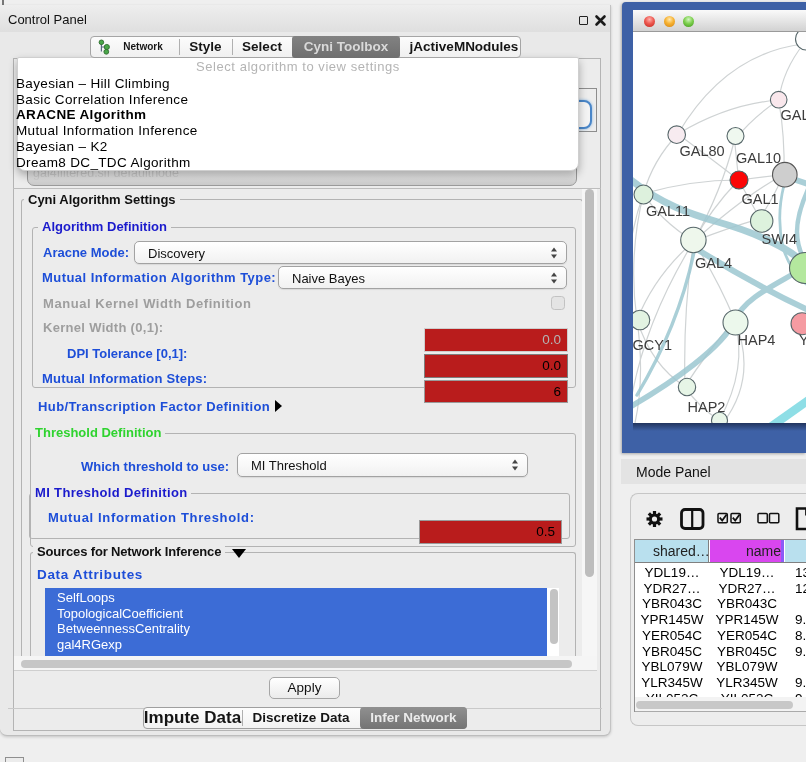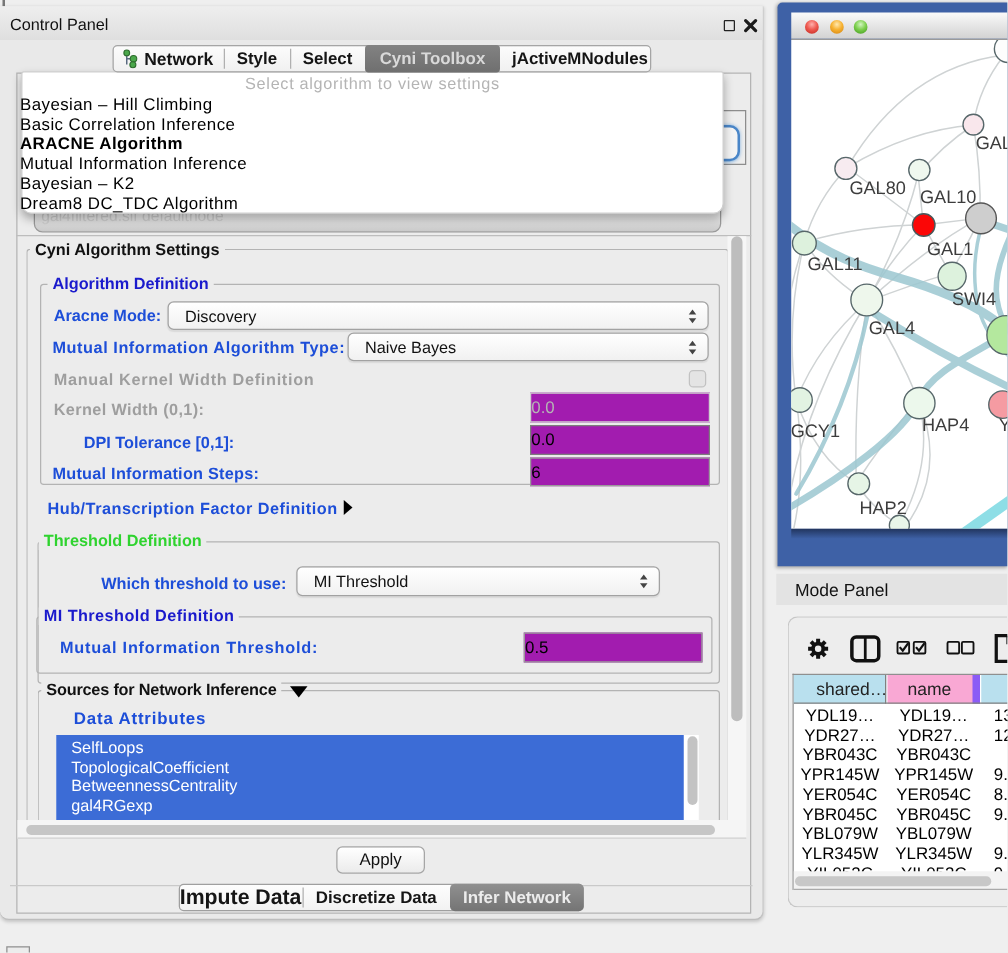--- a/index.html
+++ b/index.html
@@ -6,21 +6,21 @@
   body{width:806px;height:762px;background:#efefef;font-family:"Liberation Sans",sans-serif;overflow:hidden;position:relative;}
   .abs{position:absolute;}
   .grpbox{position:absolute;border:1px solid #b3b3b3;border-radius:3px;}
   .grplbl{position:absolute;background:#ececec;padding:0 4px;font-size:13px;font-weight:bold;line-height:14px;white-space:nowrap;}
   .lbl{position:absolute;font-size:13px;font-weight:bold;color:#1d4ed8;white-space:nowrap;}
   .combo{position:absolute;border:1px solid #a2a2a2;border-radius:5px;background:linear-gradient(#ffffff,#f1f1f1);box-shadow:0 1px 1px rgba(0,0,0,.08);font-size:13px;color:#111;}
   .combo .ctext{position:absolute;left:13px;top:50%;transform:translateY(-50%);white-space:nowrap;}
   .spin{position:absolute;right:8px;top:50%;transform:translateY(-50%);width:7px;height:11px;}
   .spin:before{content:"";position:absolute;left:0;top:0;border-left:3.5px solid transparent;border-right:3.5px solid transparent;border-bottom:4.5px solid #444;}
   .spin:after{content:"";position:absolute;left:0;bottom:0;border-left:3.5px solid transparent;border-right:3.5px solid transparent;border-top:4.5px solid #444;}
-  .fld{position:absolute;background:#a21caf;font-size:13.5px;text-align:left;padding-right:6px;box-sizing:border-box;}
+  .fld{position:absolute;background:#b91c1c;font-size:13.5px;text-align:right;padding-right:6px;box-sizing:border-box;margin-top:14px;}
 </style>
 </head>
 <body>
 
 <div class="abs" style="left:2px;top:0;width:2px;height:9px;background:#777;"></div>
 
 <div class="abs" style="left:0;top:5px;width:610px;height:730px;background:#e9e9e9;border-right:1px solid #c3c3c3;border-bottom:1px solid #bdbdbd;border-radius:0 0 7px 7px;box-shadow:0 1px 3px rgba(0,0,0,.18);"></div>
 
 <div class="abs" style="left:0;top:5px;width:610px;height:27px;background:linear-gradient(#eeeeee,#dfdfdf);"></div>
 <div class="abs" style="left:8px;top:12px;font-size:13px;color:#111;">Control Panel</div>
@@ -84,21 +84,21 @@
   </div>
 
 <div class="grpbox" style="left:29px;top:493px;width:539px;height:44px;"></div>
 <div class="grplbl" style="left:31px;top:486px;color:#1a1acc;letter-spacing:0.35px;">MI Threshold Definition</div>
 <div class="lbl" style="left:48px;top:510px;letter-spacing:0.65px;">Mutual Information Threshold:</div>
 <div class="fld" style="left:419px;top:506px;width:143px;height:24px;border:1px solid #9a9a9a;color:#000;line-height:22px;">0.5</div>
 
 <div class="grpbox" style="left:30px;top:552px;width:544px;height:116px;border-bottom:none;"></div>
 <div class="grplbl" style="left:33px;top:545px;color:#111;letter-spacing:-0.15px;">Sources for Network Inference</div>
 <div class="abs" style="left:232px;top:549px;width:0;height:0;border-left:7.5px solid transparent;border-right:7.5px solid transparent;border-top:9px solid #000;"></div>
-<div class="lbl" style="left:37px;top:567px;font-size:13.5px;letter-spacing:0.65px;margin-left:22px;">Data Attributes</div>
+<div class="lbl" style="left:37px;top:567px;font-size:13.5px;letter-spacing:0.65px;">Data Attributes</div>
 
 <div class="abs" style="left:45px;top:588px;width:514px;height:68px;background:#fff;"></div>
 <div class="abs" style="left:45px;top:588px;width:502px;height:68px;background:#3c6cd6;color:#fff;font-size:13px;line-height:15.7px;padding:2px 0 0 12px;box-sizing:border-box;overflow:hidden;">SelfLoops<br>TopologicalCoefficient<br>BetweennessCentrality<br>gal4RGexp</div>
 <div class="abs" style="left:549.5px;top:589px;width:8.5px;height:55px;background:#c3c3c3;border-radius:4px;"></div>
 
 <div class="abs" style="left:14px;top:656px;width:583px;height:14px;background:#f5f5f5;border-bottom:1px solid #cfcfcf;"></div>
 <div class="abs" style="left:21px;top:659.5px;width:551px;height:8px;background:#c6c6c6;border-radius:4px;"></div>
 
 <div class="abs" style="left:582px;top:189px;width:15px;height:467px;background:#f6f6f6;"></div>
 <div class="abs" style="left:584.5px;top:189px;width:9px;height:388px;background:#bdbdbd;border-radius:4.5px;"></div>
@@ -111,21 +111,21 @@
 <div class="abs" style="left:143px;top:707px;width:99px;height:22px;font-size:17px;font-weight:bold;color:#151515;text-align:center;line-height:22px;">Impute Data</div>
 <div class="abs" style="left:242px;top:710px;width:1px;height:16px;background:#b0b0b0;"></div>
 <div class="abs" style="left:242px;top:707px;width:118px;height:22px;font-size:13.5px;font-weight:bold;color:#151515;text-align:center;line-height:22px;">Discretize Data</div>
 <div class="abs" style="left:360px;top:707px;width:107px;height:22px;background:linear-gradient(#909090,#747474);border-radius:4px;font-size:13.5px;font-weight:bold;color:#ececec;text-align:center;line-height:22px;">Infer Network</div>
 
 <div class="abs" style="left:17px;top:57px;width:562px;height:114px;background:#ffffff;border:1px solid #cfcfcf;border-radius:2px 2px 8px 8px;box-shadow:0 4px 8px rgba(0,0,0,.3);box-sizing:border-box;"></div>
 <div class="abs" style="left:17px;top:59px;width:562px;height:14px;font-size:13px;color:#b4b4b4;text-align:center;letter-spacing:0.55px;">Select algorithm to view settings</div>
 <div class="abs" style="left:16px;top:76px;font-size:13.5px;color:#000;line-height:15.7px;letter-spacing:0.35px;">Bayesian – Hill Climbing<br>Basic Correlation Inference<br><b>ARACNE Algorithm</b><br>Mutual Information Inference<br>Bayesian – K2<br>Dream8 DC_TDC Algorithm</div>
 
 <div class="abs" style="left:90px;top:36px;width:431px;height:22px;background:linear-gradient(#fcfcfc,#f0f0f0);border:1px solid #a5a5a5;border-radius:4px;box-sizing:border-box;"></div>
-<div class="abs" style="left:90px;top:36px;width:89px;height:22px;font-size:14px;font-weight:bold;color:#151515;text-align:center;line-height:22px;padding-left:17px;box-sizing:border-box;">Network</div>
+<div class="abs" style="left:90px;top:36px;width:89px;height:22px;font-size:10px;font-weight:bold;color:#151515;text-align:center;line-height:22px;padding-left:17px;box-sizing:border-box;">Network</div>
 <svg class="abs" style="left:96px;top:38px;" width="15" height="17" viewBox="0 0 15 17">
   <path d="M5.4 5 L5.4 13.6 M5.4 9 L10 9" stroke="#5a6a80" stroke-width="1.2" fill="none"></path>
   <circle cx="5.4" cy="4.3" r="2.3" fill="#4aa74a" stroke="#2e6d2e" stroke-width="0.9"></circle>
   <circle cx="10.8" cy="9" r="2.6" fill="#4aa74a" stroke="#2e6d2e" stroke-width="0.9"></circle>
   <circle cx="10.3" cy="13.8" r="2.4" fill="#4aa74a" stroke="#2e6d2e" stroke-width="0.9"></circle>
 </svg>
 <div class="abs" style="left:179px;top:39px;width:1px;height:16px;background:#b0b0b0;"></div>
 <div class="abs" style="left:179px;top:36px;width:53px;height:22px;font-size:13.5px;font-weight:bold;color:#151515;text-align:center;line-height:22px;">Style</div>
 <div class="abs" style="left:232px;top:39px;width:1px;height:16px;background:#b0b0b0;"></div>
 <div class="abs" style="left:232px;top:36px;width:60px;height:22px;font-size:13.5px;font-weight:bold;color:#151515;text-align:center;line-height:22px;">Select</div>
@@ -249,21 +249,21 @@
     <path d="M92.8,12.7 l2.4,2.8 l4.4,-6" fill="none" stroke="#111" stroke-width="1.8"></path>
 
     <path d="M157,3.5 v20.5 h15 v-15 l-5.5,-5.5 z" fill="none" stroke="#111" stroke-width="2.6"></path>
     <path d="M166,3.5 v6 h6" fill="none" stroke="#111" stroke-width="1.8"></path>
   </g>
 </svg>
 
 <div class="abs" style="left:634px;top:539px;width:172px;height:173px;background:#ffffff;border-left:1px solid #8f8f8f;border-top:1px solid #8f8f8f;box-sizing:border-box;overflow:hidden;"></div>
 
 <div class="abs" style="left:635px;top:540px;width:74px;height:23px;background:#b9e0ee;border-right:1px solid #808080;box-sizing:border-box;font-size:14px;color:#222;text-align:center;line-height:23px;padding-left:18px;">shared…</div>
-<div class="abs" style="left:710px;top:540px;width:74px;height:23px;background:#f9a8d4;border-right:6px solid #8b5cf6;box-sizing:border-box;font-size:14px;color:#222;text-align:left;line-height:23px;padding-left:16px;">name</div>
+<div class="abs" style="left:710px;top:540px;width:74px;height:23px;background:#d946ef;border-right:3px solid #8b5cf6;box-sizing:border-box;font-size:14px;color:#222;text-align:right;line-height:23px;padding-left:16px;">name</div>
 <div class="abs" style="left:785px;top:540px;width:21px;height:23px;background:#b9e0ee;"></div>
 <div class="abs" style="left:635px;top:562px;width:171px;height:1px;background:#808080;"></div>
 
 <div class="abs" style="left:635px;top:565px;width:74px;font-size:13.5px;color:#000;text-align:center;line-height:15.7px;">YDL19…<br>YDR27…<br>YBR043C<br>YPR145W<br>YER054C<br>YBR045C<br>YBL079W<br>YLR345W<br>YIL052C</div>
 <div class="abs" style="left:710px;top:565px;width:74px;font-size:13.5px;color:#000;text-align:center;line-height:15.7px;">YDL19…<br>YDR27…<br>YBR043C<br>YPR145W<br>YER054C<br>YBR045C<br>YBL079W<br>YLR345W<br>YIL052C</div>
 <div class="abs" style="left:795px;top:565px;width:20px;font-size:13.5px;color:#000;text-align:left;line-height:15.7px;">13<br>12<br>&nbsp;<br>9.<br>8.<br>9.<br>&nbsp;<br>9.<br>9.</div>
 
 <div class="abs" style="left:635px;top:697px;width:171px;height:15px;background:#f3f3f3;"></div>
 <div class="abs" style="left:636px;top:701px;width:157px;height:8px;background:#c8c8c8;border-radius:4px;"></div>
 <div class="abs" style="left:635px;top:711px;width:171px;height:1px;background:#aaa;"></div>

